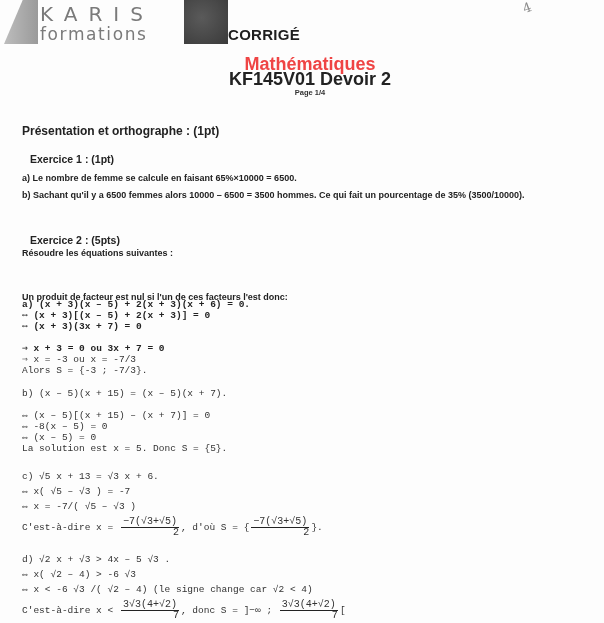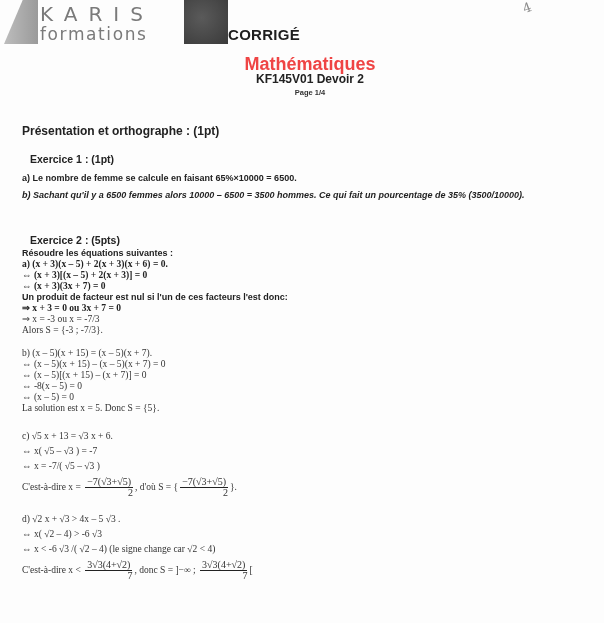--- a/index.html
+++ b/index.html
@@ -39,32 +39,32 @@
     color: #1e1e1e; letter-spacing: 0.3px;
   }
   .handmark {
     position: absolute; left: 523px; top: 0; font-family: "DejaVu Serif", serif;
     font-size: 13px; color: #888; transform: rotate(-20deg);
   }
 
   
   .title-block { position: absolute; left: 200px; top: 57px; width: 220px; text-align: center; }
   .title-subject { font-size: 18px; font-weight: bold; line-height: 15px; color: #ef4444; }
-  .title-code { font-size: 12px; font-weight: bold; line-height: 15px; color: #222; }
+  .title-code { font-size: 18px; font-weight: bold; line-height: 15px; color: #222; }
   .title-page { font-size: 7.5px; font-weight: bold; line-height: 11px; color: #333; }
 
   
   .text { position: absolute; left: 22px; font-size: 9px; line-height: 11px; color: #222; white-space: nowrap; }
   .h-section { font-size: 12px; font-weight: bold; }
   .h-ex { font-size: 10.5px; margin-left: 8px; }
   .bold { font-weight: bold; }
   .light { font-weight: normal; color: #333; }
-  .justify { white-space: normal; width: 562px; text-align: justify; text-align-last: left; font-style: italic; }
+  .justify { white-space: normal; width: 562px; text-align: justify; text-align-last: left; }
 
-  .math { font-family: Liberation Serif, serif; font-size: 9.5px; }
+  .math { font-family: Liberation Mono, monospace; font-size: 9.5px; margin-top: 40px; }
   .frac { display: inline-block; vertical-align: middle; text-align: right; font-size: 10px; line-height: 10px; margin: 0 2px; }
   .frac .num { display: block; border-bottom: 1px solid #222; padding: 0 2px; }
   .frac .den { display: block; }
 </style>
 </head>
 <body>
 
 <div class="page">
 
   <div class="logo">
@@ -93,21 +93,20 @@
 
   <div class="text math bold" style="top:259px">a) (x + 3)(x – 5) + 2(x + 3)(x + 6) = 0.</div>
   <div class="text math bold" style="top:270px">⇔ (x + 3)[(x – 5) + 2(x + 3)] = 0</div>
   <div class="text math bold" style="top:281px">⇔ (x + 3)(3x + 7) = 0</div>
   <div class="text bold" style="top:292px">Un produit de facteur est nul si l'un de ces facteurs l'est donc:</div>
   <div class="text math bold" style="top:303px">⇒ x + 3 = 0 ou 3x + 7 = 0</div>
   <div class="text math light" style="top:314px">⇒ x = -3 ou x = -7/3</div>
   <div class="text math light" style="top:325px">Alors S = {-3 ; -7/3}.</div>
 
   <div class="text math light" style="top:348px">b) (x – 5)(x + 15) = (x – 5)(x + 7).</div>
-  <div class="text math light" style="top:359px">⇔ (x – 5)(x + 15) – (x – 5)(x + 7) = 0</div>
   <div class="text math light" style="top:370px">⇔ (x – 5)[(x + 15) – (x + 7)] = 0</div>
   <div class="text math light" style="top:381px">⇔ -8(x – 5) = 0</div>
   <div class="text math light" style="top:392px">⇔ (x – 5) = 0</div>
   <div class="text math light" style="top:403px">La solution est x = 5. Donc S = {5}.</div>
 
   <div class="text math light" style="top:431px">c) √5 x + 13 = √3 x + 6.</div>
   <div class="text math light" style="top:446px">⇔ x( √5 – √3 ) = -7</div>
   <div class="text math light" style="top:461px">⇔ x = -7/( √5 – √3 )</div>
   <div class="text math light" style="top:477px">
     <span>C'est-à-dire x = </span><span class="frac"><span class="num">−7(√3+√5)</span><span class="den">2</span></span><span>, d'où S = {</span><span class="frac"><span class="num">−7(√3+√5)</span><span class="den">2</span></span><span>}.</span>

